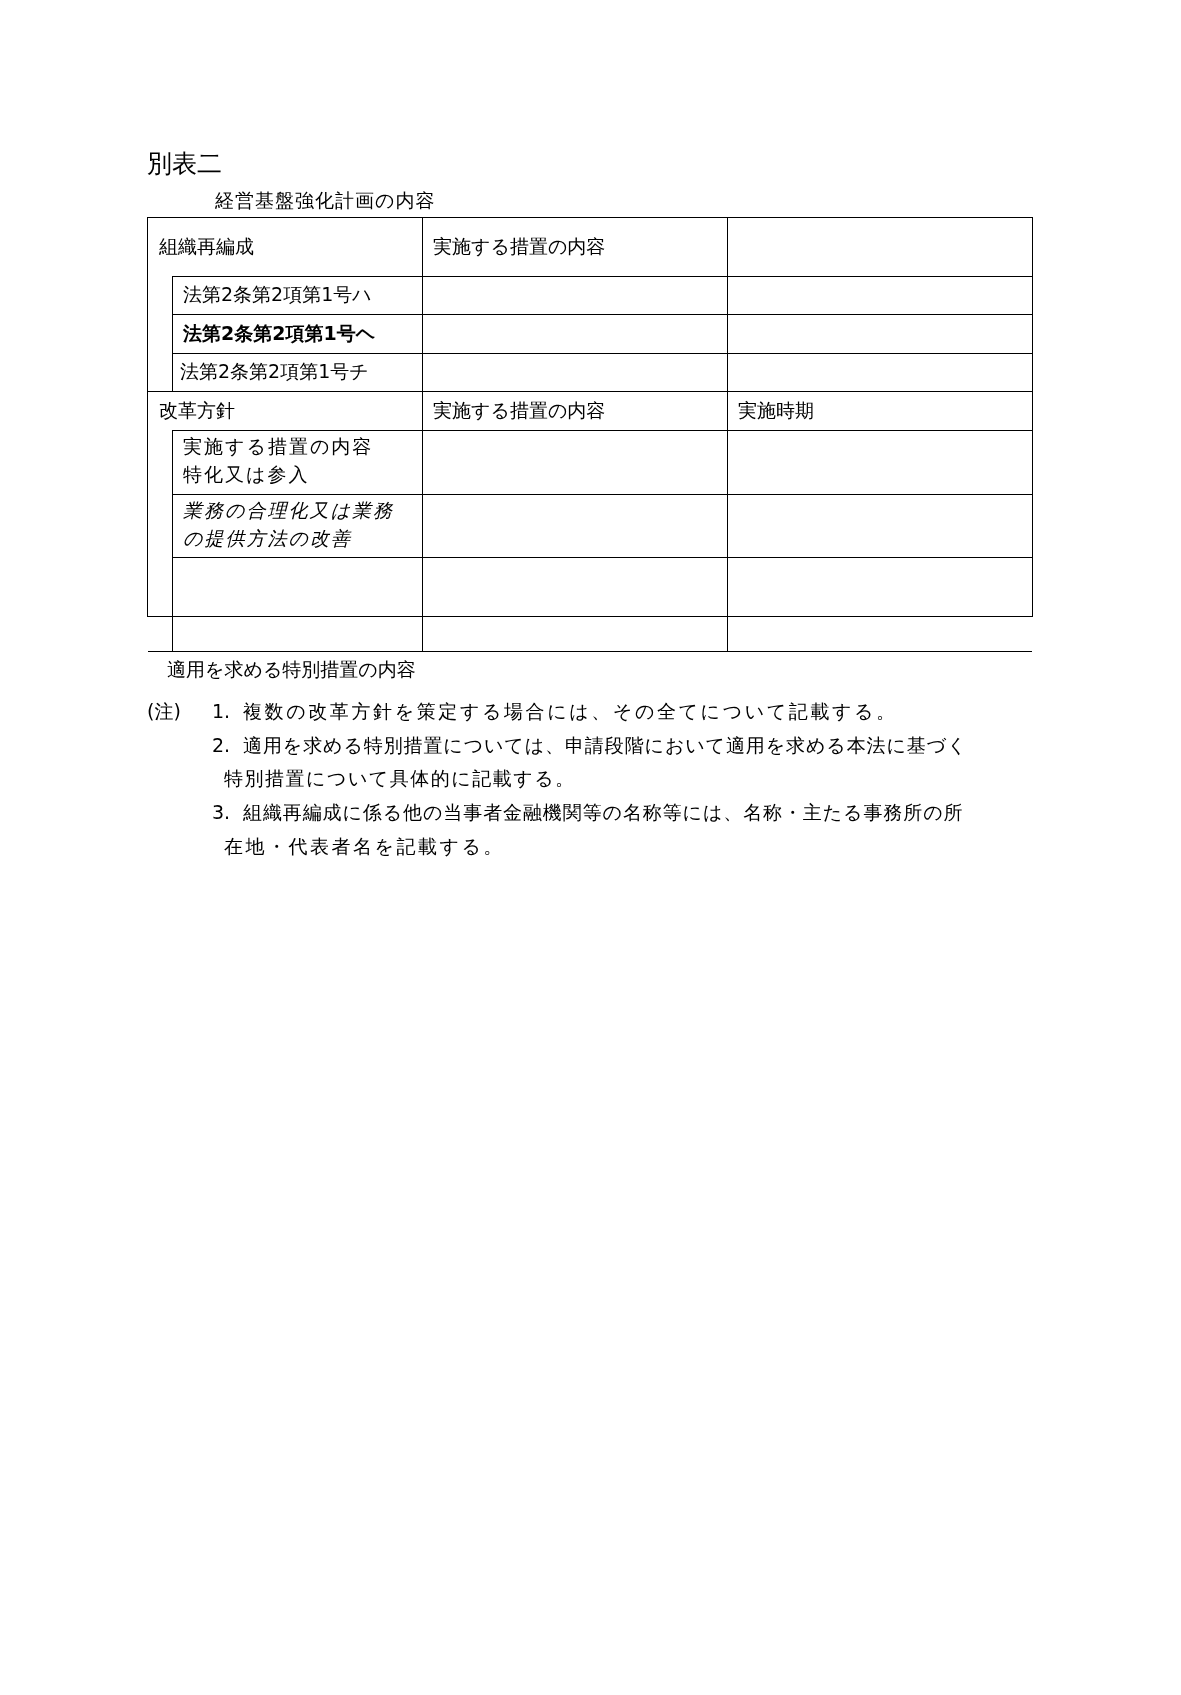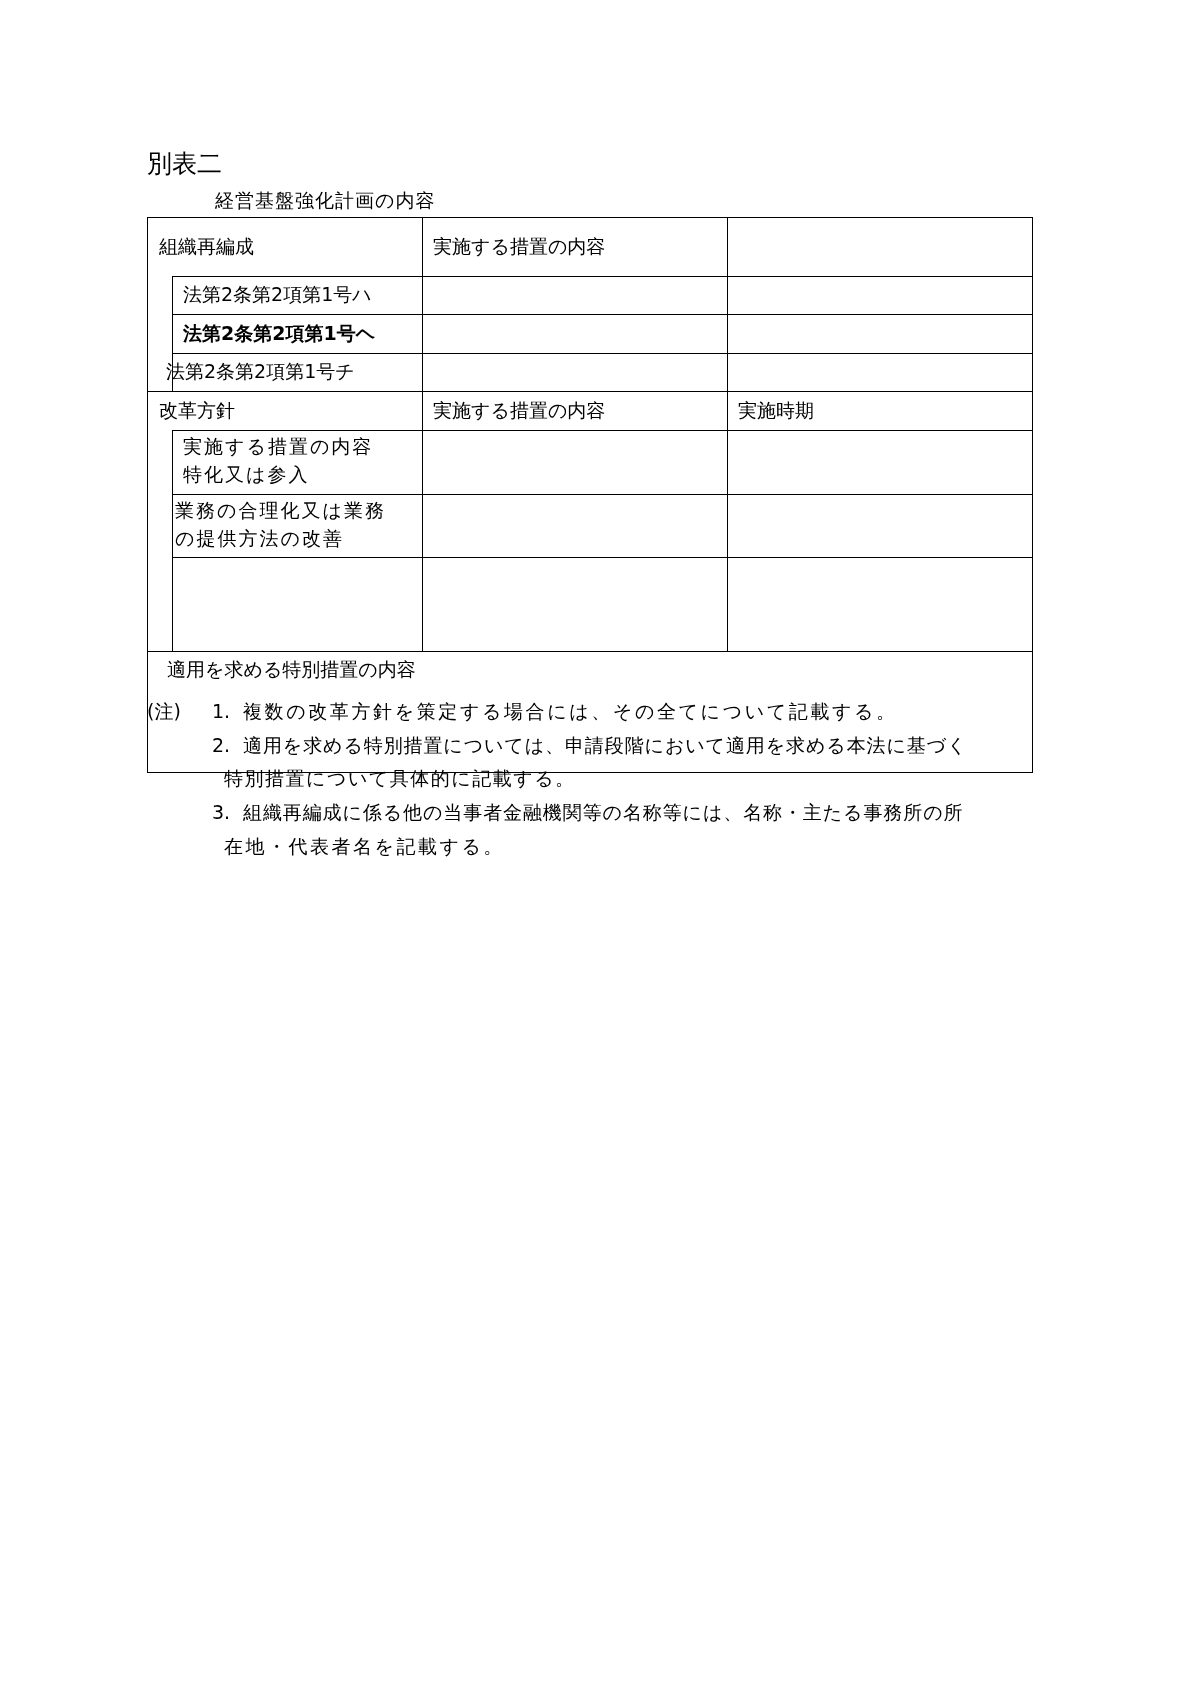--- a/index.html
+++ b/index.html
@@ -5,21 +5,21 @@
     html, body { margin: 0; padding: 0; background: #ffffff; }
     body {
       width: 1181px; height: 1695px; position: relative; overflow: hidden;
       font-family: "DejaVu Sans", "Liberation Sans", sans-serif;
       color: #000;
     }
     .abs { position: absolute; }
     .title-annex { left: 147px; top: 152px; font-size: 25px; line-height: 24px; }
     .title-main { left: 215px; top: 188px; font-size: 19px; line-height: 24px; letter-spacing: 1px; }
 
-    .tbl { position: absolute; left: 147px; top: 217px; width: 886px; height: 556px; border: 1.5px solid #000; box-sizing: border-box; }
+    .tbl { position: absolute; left: 147px; top: 217px; width: 886px; height: 400px; border: 1.5px solid #000; box-sizing: border-box; }
     .hline { position: absolute; height: 0; border-top: 1.5px solid #000; }
     .vline { position: absolute; width: 0; border-left: 1.5px solid #000; }
     .cell { position: absolute; font-size: 19px; line-height: 28px; white-space: pre-line; }
 
     .notes { position: absolute; left: 147px; top: 697px; width: 900px; font-size: 19px; }
     .note-line { position: absolute; white-space: nowrap; line-height: 28px; }
   </style>
 </head>
 <body>
 
@@ -40,35 +40,35 @@
   <div class="vline" style="left:274px; top:0; height:433px;"></div>
   <div class="vline" style="left:579px; top:0; height:433px;"></div>
   <div class="vline" style="left:24px; top:58px; height:115px;"></div>
   <div class="vline" style="left:24px; top:212px; height:221px;"></div>
 
   <div class="cell" style="left:11px; top:14px;">組織再編成</div>
   <div class="cell" style="left:285px; top:14px;">実施する措置の内容</div>
 
   <div class="cell" style="left:35px; top:62px;">法第2条第2項第1号ハ</div>
   <div class="cell" style="left:35px; top:101px;font-weight:bold;">法第2条第2項第1号ヘ</div>
-  <div class="cell" style="left:18px; top:139px;">法第2条第2項第1号チ</div>
+  <div class="cell" style="left:32px; top:139px;">法第2条第2項第1号チ</div>
   <div class="cell" style="left:285px; top:62px; width:290px; height:30px;"></div>
   <div class="cell" style="left:590px; top:62px; width:290px; height:30px;"></div>
   <div class="cell" style="left:285px; top:101px; width:290px; height:30px;"></div>
   <div class="cell" style="left:590px; top:101px; width:290px; height:30px;"></div>
   <div class="cell" style="left:285px; top:139px; width:290px; height:30px;"></div>
   <div class="cell" style="left:590px; top:139px; width:290px; height:30px;"></div>
 
   <div class="cell" style="left:11px; top:178px;">改革方針</div>
   <div class="cell" style="left:285px; top:178px;">実施する措置の内容</div>
   <div class="cell" style="left:590px; top:178px;">実施時期</div>
 
   <div class="cell" style="left:35px; top:214px; letter-spacing:2px;">実施する措置の内容
 特化又は参入</div>
-  <div class="cell" style="left:27px; top:278px; letter-spacing:2px;">業務の合理化又は業務
+  <div class="cell" style="left:35px; top:278px; letter-spacing:2px;font-style:italic;">業務の合理化又は業務
 の提供方法の改善</div>
   <div class="cell" style="left:285px; top:214px; width:290px; height:58px;"></div>
   <div class="cell" style="left:590px; top:214px; width:290px; height:58px;"></div>
   <div class="cell" style="left:285px; top:278px; width:290px; height:58px;"></div>
   <div class="cell" style="left:590px; top:278px; width:290px; height:58px;"></div>
   <div class="cell" style="left:285px; top:340px; width:290px; height:90px;"></div>
   <div class="cell" style="left:590px; top:340px; width:290px; height:90px;"></div>
 
   <div class="cell" style="left:19px; top:437px;">適用を求める特別措置の内容</div>
 </div>

